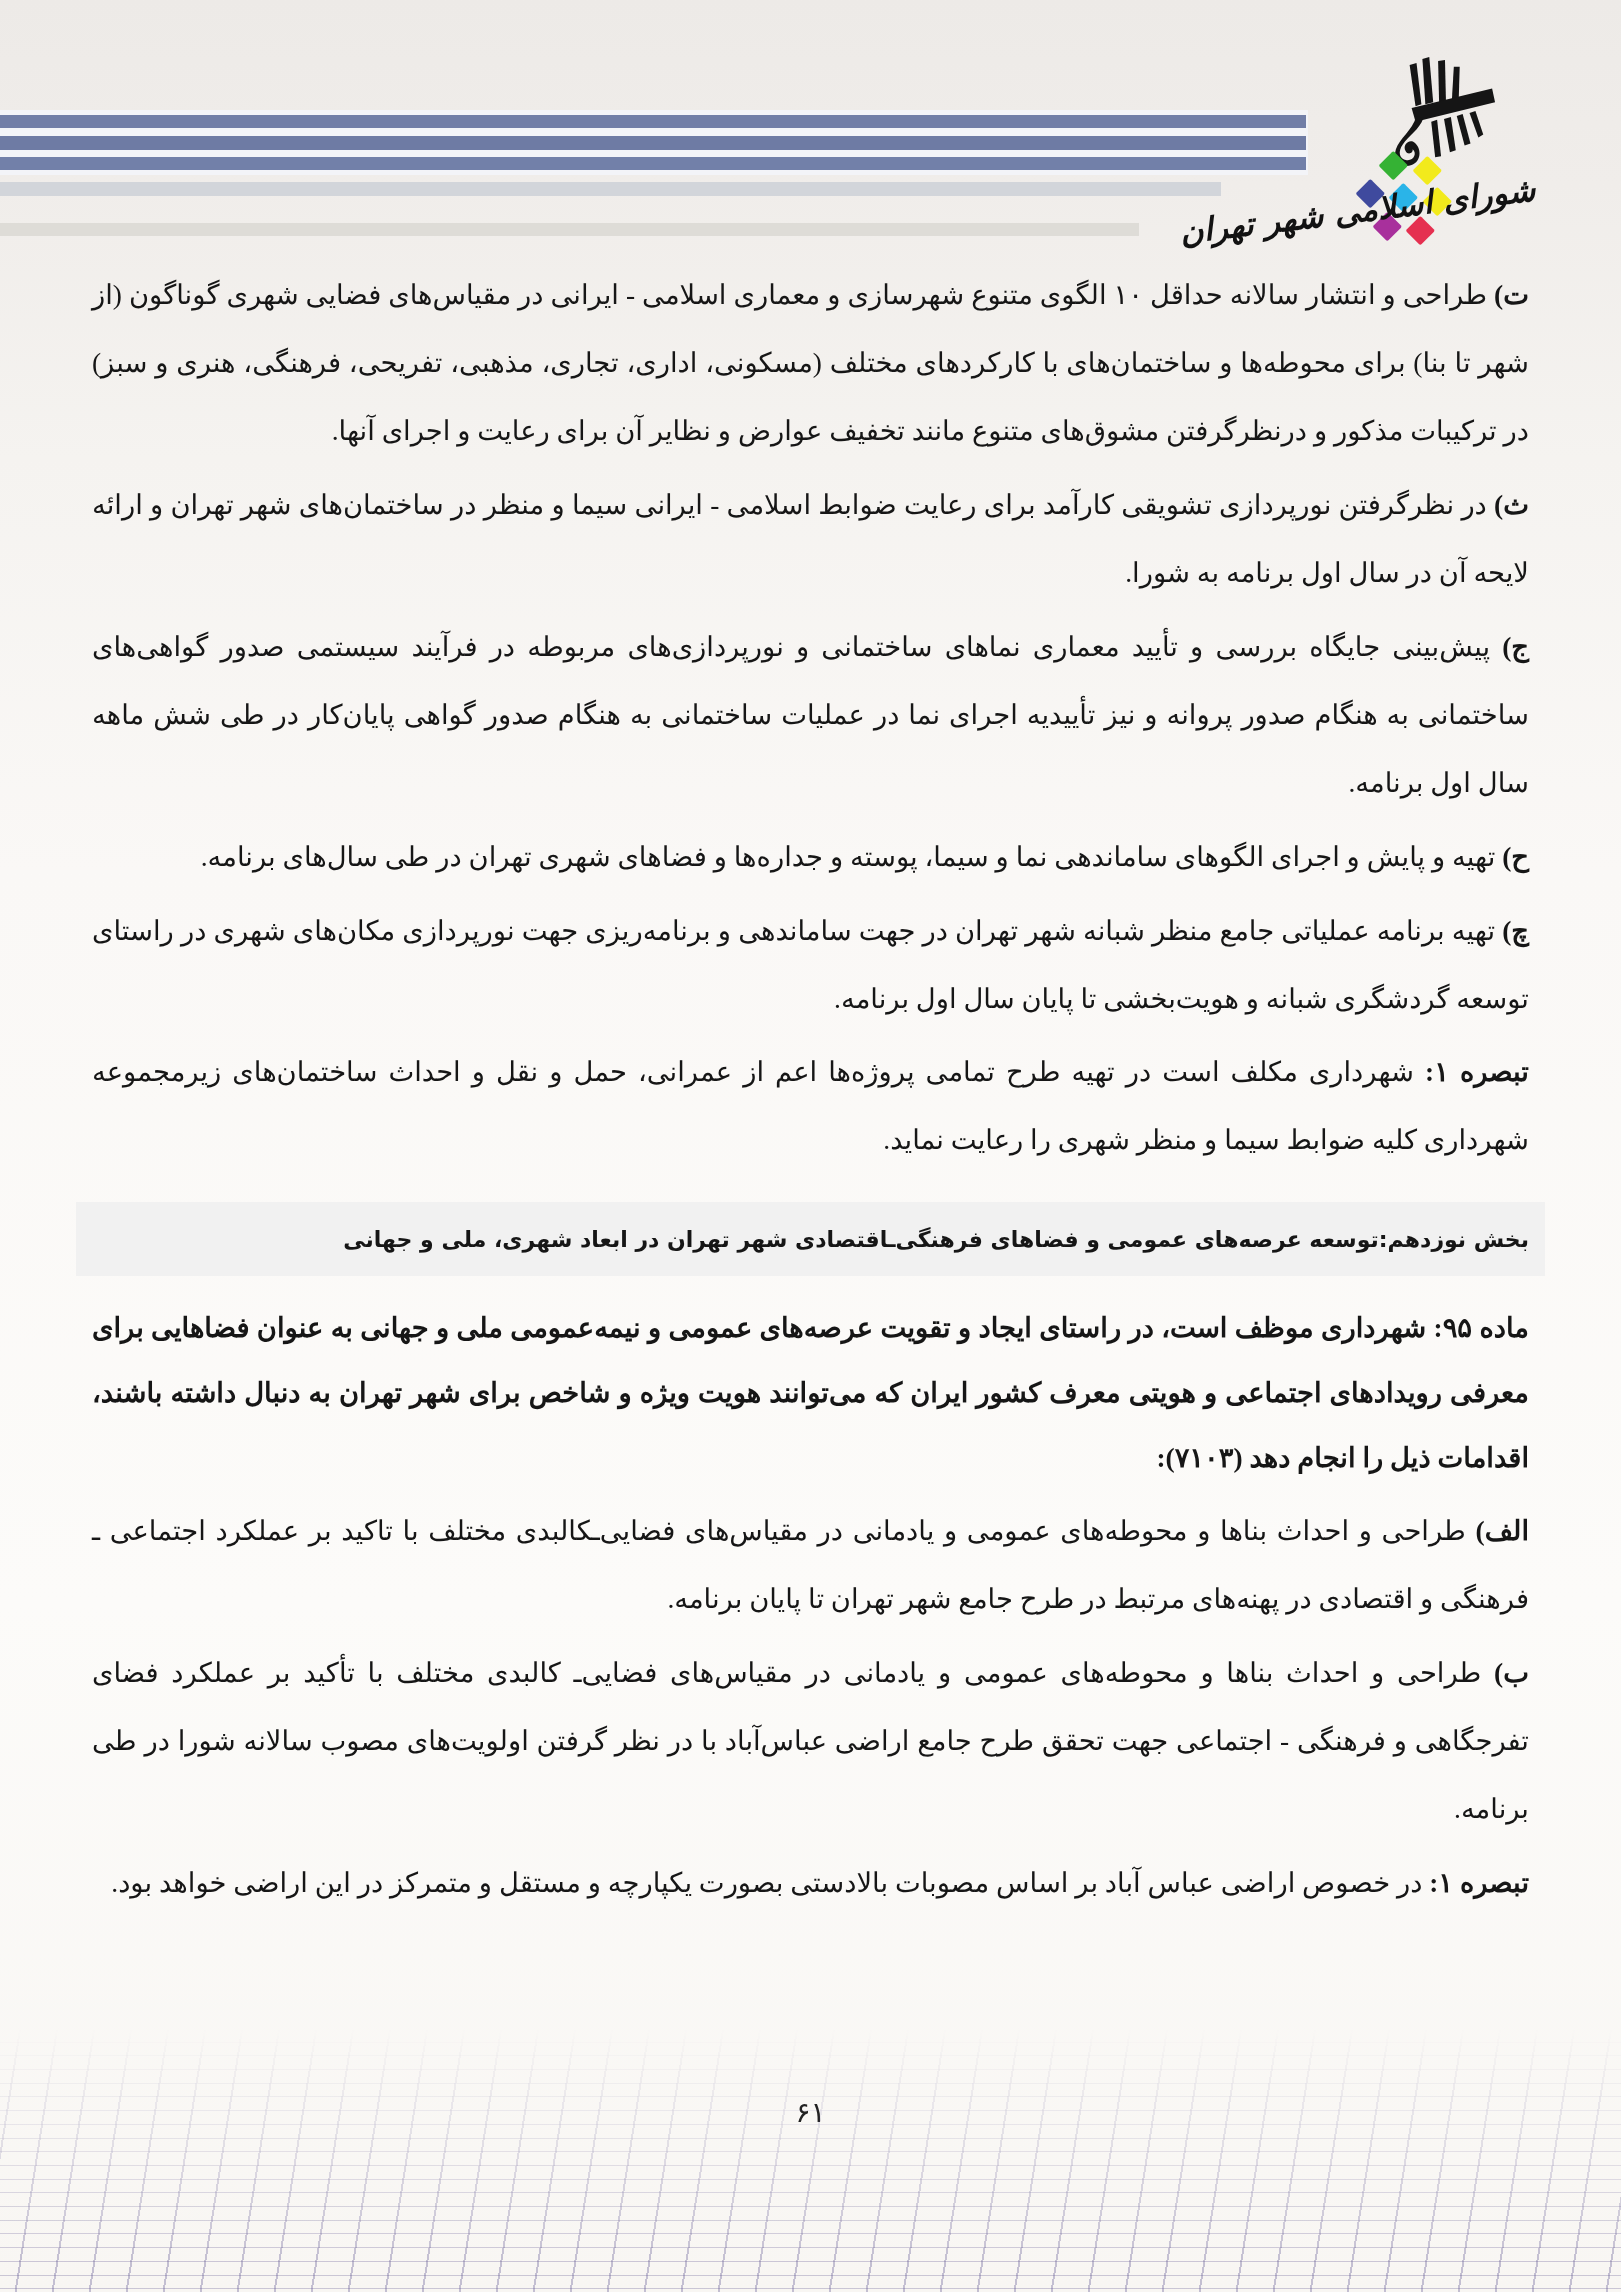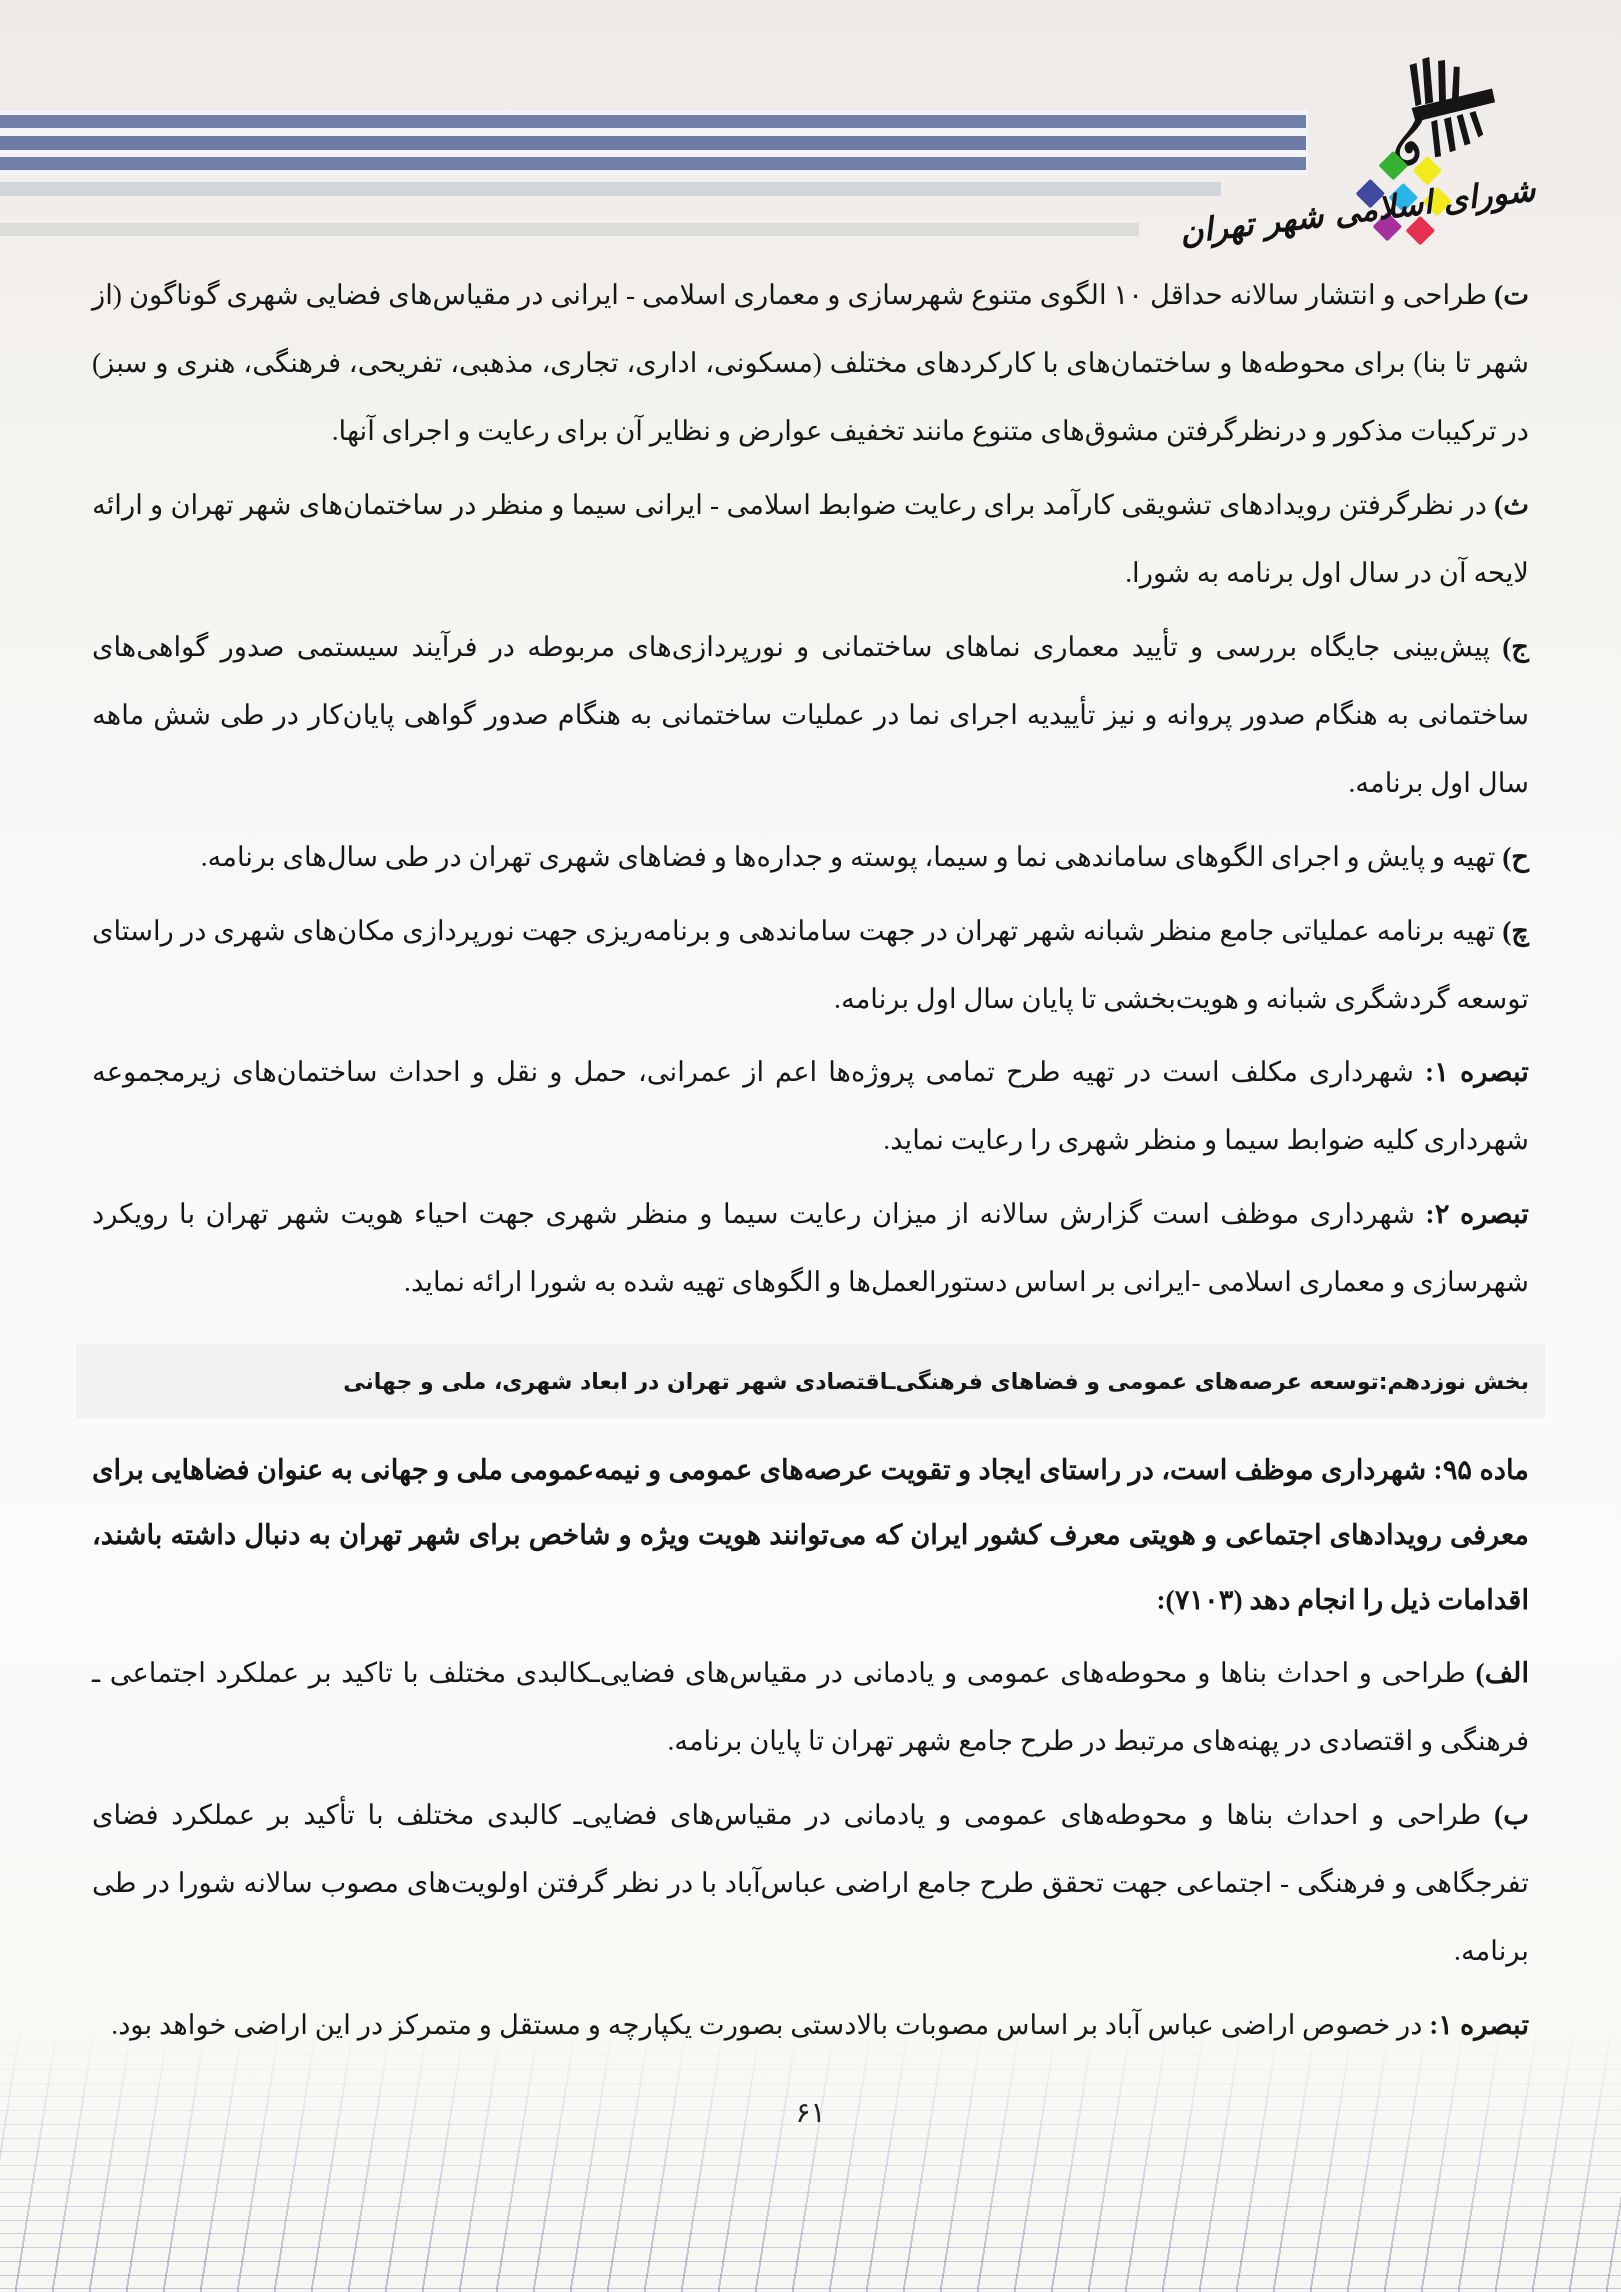--- a/index.html
+++ b/index.html
@@ -89,31 +89,30 @@
     <span class="diamond" style="right: 57px; top: 61px; background: rgb(168, 48, 156);"></span>
     <span class="diamond" style="right: 24.5px; top: 65px; background: rgb(229, 48, 80);"></span>
   </div>
   <div class="org-name" dir="rtl">شورای اسلامی شهر تهران</div>
 </div>
 
 <div class="doc">
 
   <p><span class="lead">ت)</span> <span>طراحی و انتشار سالانه حداقل ۱۰ الگوی متنوع شهرسازی و معماری اسلامی - ایرانی در مقیاس‌های فضایی شهری گوناگون (از شهر تا بنا) برای محوطه‌ها و ساختمان‌های با کارکردهای مختلف (مسکونی، اداری، تجاری، مذهبی، تفریحی، فرهنگی، هنری و سبز) در ترکیبات مذکور و درنظرگرفتن مشوق‌های متنوع مانند تخفیف عوارض و نظایر آن برای رعایت و اجرای آنها.</span></p>
 
-  <p><span class="lead">ث)</span> <span>در نظرگرفتن رویدادهای تشویقی کارآمد برای رعایت ضوابط اسلامی - ایرانی سیما و منظر در ساختمان‌های شهر تهران و ارائه لایحه آن در سال اول برنامه به شورا.</span></p>
+  <p><span class="lead">ث)</span> <span>در نظرگرفتن نورپردازی تشویقی کارآمد برای رعایت ضوابط اسلامی - ایرانی سیما و منظر در ساختمان‌های شهر تهران و ارائه لایحه آن در سال اول برنامه به شورا.</span></p>
 
   <p><span class="lead">ج)</span> <span>پیش‌بینی جایگاه بررسی و تأیید معماری نماهای ساختمانی و نورپردازی‌های مربوطه در فرآیند سیستمی صدور گواهی‌های ساختمانی به هنگام صدور پروانه و نیز تأییدیه اجرای نما در عملیات ساختمانی به هنگام صدور گواهی پایان‌کار در طی شش ماهه سال اول برنامه.</span></p>
 
   <p><span class="lead">ح)</span> <span>تهیه و پایش و اجرای الگوهای ساماندهی نما و سیما، پوسته و جداره‌ها و فضاهای شهری تهران در طی سال‌های برنامه.</span></p>
 
   <p><span class="lead">چ)</span> <span>تهیه برنامه عملیاتی جامع منظر شبانه شهر تهران در جهت ساماندهی و برنامه‌ریزی جهت نورپردازی مکان‌های شهری در راستای توسعه گردشگری شبانه و هویت‌بخشی تا پایان سال اول برنامه.</span></p>
 
   <p><span class="lead">تبصره ۱:</span> <span>شهرداری مکلف است در تهیه طرح تمامی پروژه‌ها اعم از عمرانی، حمل و نقل و احداث ساختمان‌های زیرمجموعه شهرداری کلیه ضوابط سیما و منظر شهری را رعایت نماید.</span></p>
 
-  <p><span class="lead">تبصره ۲:</span> <span>شهرداری موظف است گزارش سالانه از میزان رعایت سیما و منظر شهری جهت احیاء هویت شهر تهران با رویکرد شهرسازی و معماری اسلامی -ایرانی بر اساس دستورالعمل‌ها و الگوهای تهیه شده به شورا ارائه نماید.</span></p>
 
   <div class="section-band">بخش نوزدهم:توسعه عرصه‌های عمومی و فضاهای فرهنگی‌ـاقتصادی شهر تهران در ابعاد شهری، ملی و جهانی</div>
 
   <p class="article"><span class="lead">ماده ۹۵:</span> <span>شهرداری موظف است، در راستای ایجاد و تقویت عرصه‌های عمومی و نیمه‌عمومی ملی و جهانی به عنوان فضاهایی برای معرفی رویدادهای اجتماعی و هویتی معرف کشور ایران که می‌توانند هویت ویژه و شاخص برای شهر تهران به دنبال داشته باشند، اقدامات ذیل را انجام دهد (۷۱۰۳):</span></p>
 
   <p><span class="lead">الف)</span> <span>طراحی و احداث بناها و محوطه‌های عمومی و یادمانی در مقیاس‌های فضایی‌ـکالبدی مختلف با تاکید بر عملکرد اجتماعی ـ فرهنگی و اقتصادی در پهنه‌های مرتبط در طرح جامع شهر تهران تا پایان برنامه.</span></p>
 
   <p><span class="lead">ب)</span> <span>طراحی و احداث بناها و محوطه‌های عمومی و یادمانی در مقیاس‌های فضایی‌ـ کالبدی مختلف با تأکید بر عملکرد فضای تفرجگاهی و فرهنگی - اجتماعی جهت تحقق طرح جامع اراضی عباس‌آباد با در نظر گرفتن اولویت‌های مصوب سالانه شورا در طی برنامه.</span></p>
 
   <p><span class="lead">تبصره ۱:</span> <span>در خصوص اراضی عباس آباد بر اساس مصوبات بالادستی بصورت یکپارچه و مستقل و متمرکز در این اراضی خواهد بود.</span></p>

